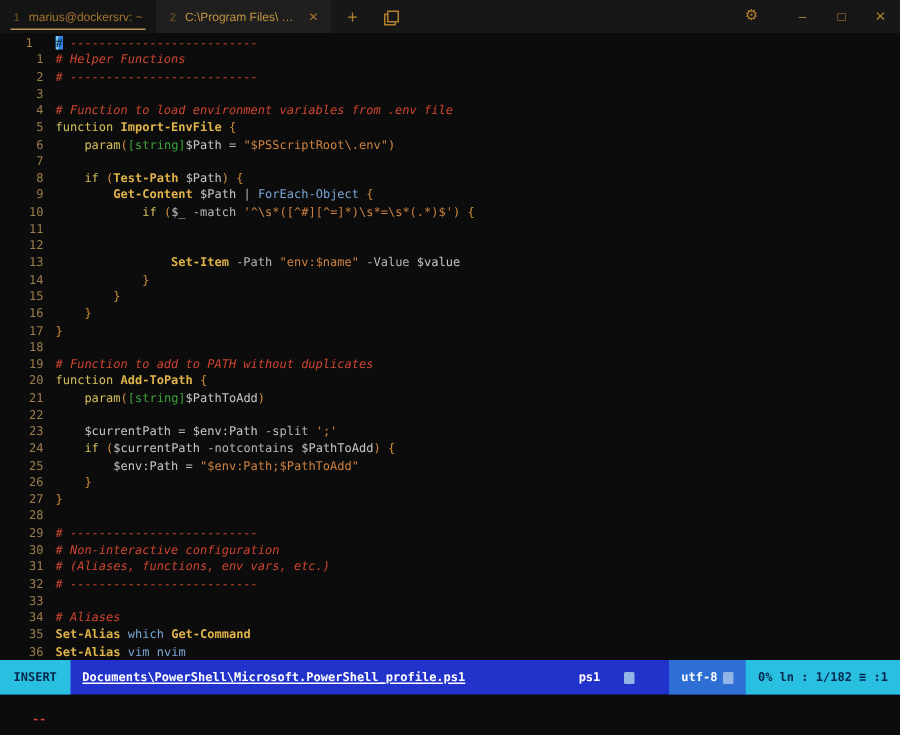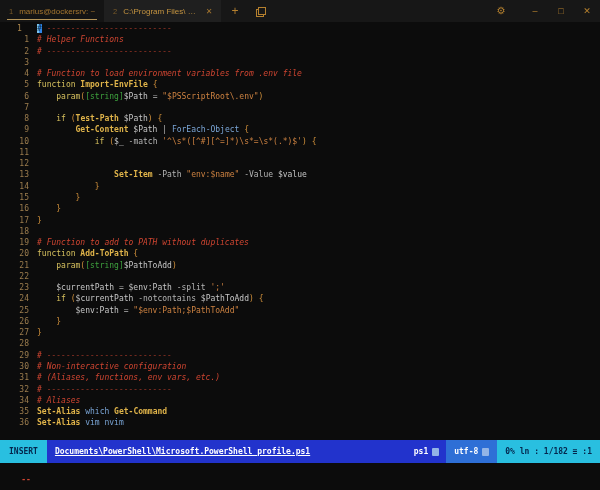--- a/index.html
+++ b/index.html
@@ -49,22 +49,22 @@
   .tk-v { color:#c7c7c7; }
   .tk-o { color:#b5b5b5; }
   .tk-p { color:#d2913b; }
   .tk-B { color:#7aa5d6; }
   .tk-cursor { background:#2f86e8; color:#0a2c4a; box-shadow:inset 2px 0 0 #7cc4ee; }
   
   .statusline { height:23px; background:#2233cc; display:flex; align-items:stretch; font-size:8px; white-space:pre; }
   .sl-mode { background:#29bfe0; color:#04264d; font-weight:bold; display:flex; align-items:center; padding:0 9px; }
   .sl-file { color:#ffffff; font-weight:bold; display:flex; align-items:center; padding:8px 8px;text-decoration:underline; }
   .sl-spacer { flex:1; }
-  .sl-ft { color:#ffffff; font-weight:bold; display:flex; align-items:center; gap:4px; padding:4px 7px; }
-  .sl-enc { background:#2e6fd6; color:#ffffff; font-weight:bold; display:flex; align-items:center; gap:4px; padding:0 8px; }
+  .sl-ft { color:#ffffff; font-weight:bold; display:flex; align-items:center; gap:16px; padding:4px 7px; }
+  .sl-enc { background:#2e6fd6; color:#ffffff; font-weight:bold; display:flex; align-items:center; gap:4px; padding:0 8px;margin-left:16px; }
   .sl-pos { background:#29bfe0; color:#04264d; font-weight:bold; display:flex; align-items:center; padding:0 8px; }
   .glyph-box { display:inline-block; width:7px; height:8px; background:#93b4e6; border-radius:1px; }
   
   .cmdline { height:18px; padding:3px 0 0 2px; font-size:8px; white-space:pre; }
   .cmd-dash { color:#cf4531; font-weight:bold; }
 </style>
 </head>
 <body>
 
 <div class="window">
@@ -121,20 +121,21 @@
       <div class="row"><span class="lnum">23</span><span class="lcode"><span class="tk-o">    </span><span class="tk-v">$currentPath</span><span class="tk-o"> = </span><span class="tk-v">$env:Path</span><span class="tk-o"> </span><span class="tk-o">-split</span><span class="tk-o"> </span><span class="tk-s">';'</span></span></div>
       <div class="row"><span class="lnum">24</span><span class="lcode"><span class="tk-o">    </span><span class="tk-k">if</span><span class="tk-o"> </span><span class="tk-p">(</span><span class="tk-v">$currentPath</span><span class="tk-o"> </span><span class="tk-o">-notcontains</span><span class="tk-o"> </span><span class="tk-v">$PathToAdd</span><span class="tk-p">)</span><span class="tk-o"> </span><span class="tk-p">{</span></span></div>
       <div class="row"><span class="lnum">25</span><span class="lcode"><span class="tk-o">        </span><span class="tk-v">$env:Path</span><span class="tk-o"> = </span><span class="tk-s">"$env:Path;$PathToAdd"</span></span></div>
       <div class="row"><span class="lnum">26</span><span class="lcode"><span class="tk-o">    </span><span class="tk-p">}</span></span></div>
       <div class="row"><span class="lnum">27</span><span class="lcode"><span class="tk-p">}</span></span></div>
       <div class="row"><span class="lnum">28</span><span class="lcode"></span></div>
       <div class="row"><span class="lnum">29</span><span class="lcode"><span class="tk-c"># --------------------------</span></span></div>
       <div class="row"><span class="lnum">30</span><span class="lcode"><span class="tk-c"># Non-interactive configuration</span></span></div>
       <div class="row"><span class="lnum">31</span><span class="lcode"><span class="tk-c"># (Aliases, functions, env vars, etc.)</span></span></div>
       <div class="row"><span class="lnum">32</span><span class="lcode"><span class="tk-c"># --------------------------</span></span></div>
+      <div class="row"><span class="lnum">33</span><span class="lcode"></span></div>
       <div class="row"><span class="lnum">34</span><span class="lcode"><span class="tk-c"># Aliases</span></span></div>
       <div class="row"><span class="lnum">35</span><span class="lcode"><span class="tk-f">Set-Alias</span><span class="tk-o"> </span><span class="tk-B">which</span><span class="tk-o"> </span><span class="tk-f">Get-Command</span></span></div>
       <div class="row"><span class="lnum">36</span><span class="lcode"><span class="tk-f">Set-Alias</span><span class="tk-o"> </span><span class="tk-B">vim</span><span class="tk-o"> </span><span class="tk-B">nvim</span></span></div>
     </div>
 
   <div class="statusline">
     <span class="sl-mode">INSERT</span>
     <span class="sl-file">Documents\PowerShell\Microsoft.PowerShell_profile.ps1</span>
     <span class="sl-spacer"></span>
     <span class="sl-ft">

